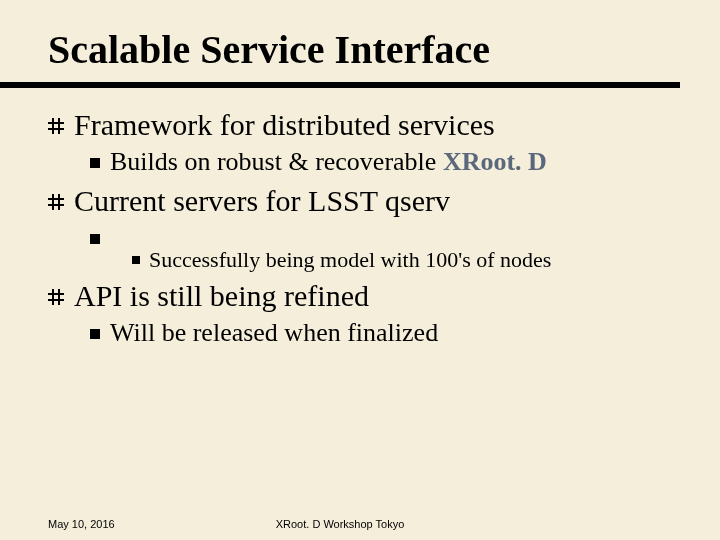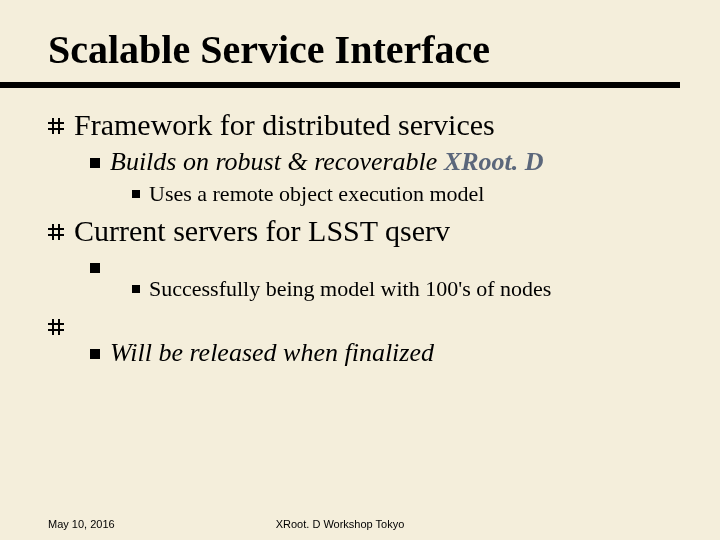--- a/index.html
+++ b/index.html
@@ -32,21 +32,20 @@
   }
   .l1 {
     display: flex;
     align-items: flex-start;
     margin: 4px 0 2px 0;
   }
   .l2 {
     display: flex;
     align-items: flex-start;
     margin: 2px 0 2px 42px;
-    font-style: italic;
   }
   .l3 {
     display: flex;
     align-items: flex-start;
     margin: 2px 0 2px 84px;
   }
   .b-hash {
     width: 16px; height: 16px;
     flex: 0 0 auto;
     margin-top: 12px;
@@ -118,41 +117,38 @@
       <span class="t1">Framework for distributed services</span>
     </div>
 
     <div class="l2">
       <span class="b-sq"></span>
       <span class="t2">
         <span>Builds on robust &amp; recoverable </span><span class="xrootd">XRoot. D</span>
       </span>
     </div>
 
-    <div class="l3">
-      <span class="b-sq-sm"></span>
-      <span class="t3">Uses a remote object execution model</span>
-    </div>
 
     <div class="l1">
       <span class="b-hash"></span>
       <span class="t1">Current servers for LSST qserv</span>
     </div>
 
     <div class="l2">
       <span class="b-sq"></span>
     </div>
 
     <div class="l3">
       <span class="b-sq-sm"></span>
       <span class="t3">Successfully being model with 100's of nodes</span>
     </div>
 
     <div class="l1">
       <span class="b-hash"></span>
+      <span class="t1">API is still being refined</span>
     </div>
 
     <div class="l2">
       <span class="b-sq"></span>
       <span class="t2">Will be released when finalized</span>
     </div>
 
   </div>
 
   <div class="footer">

